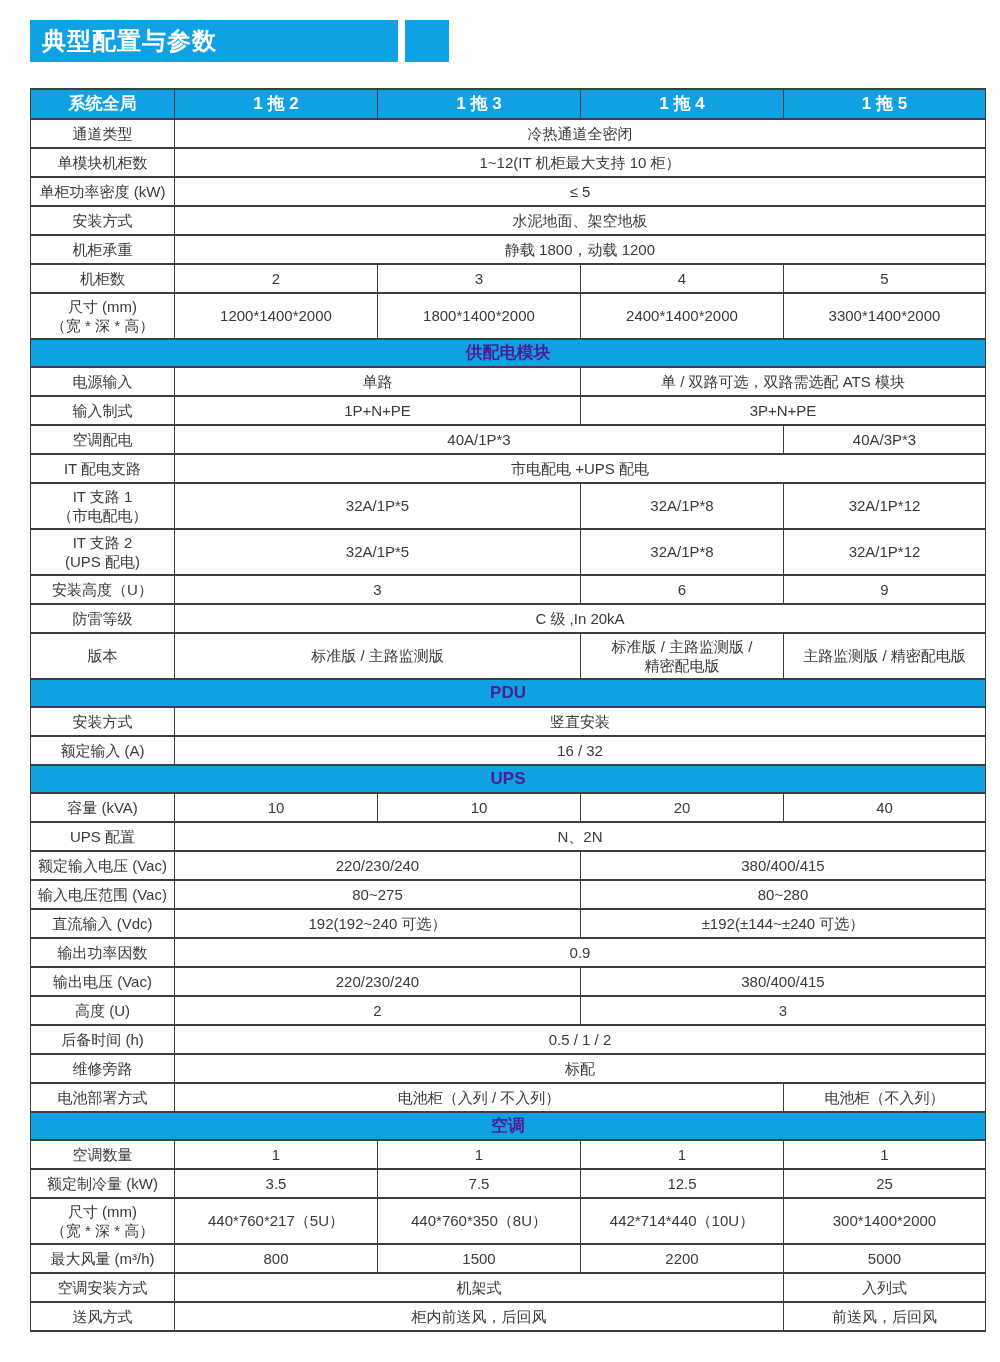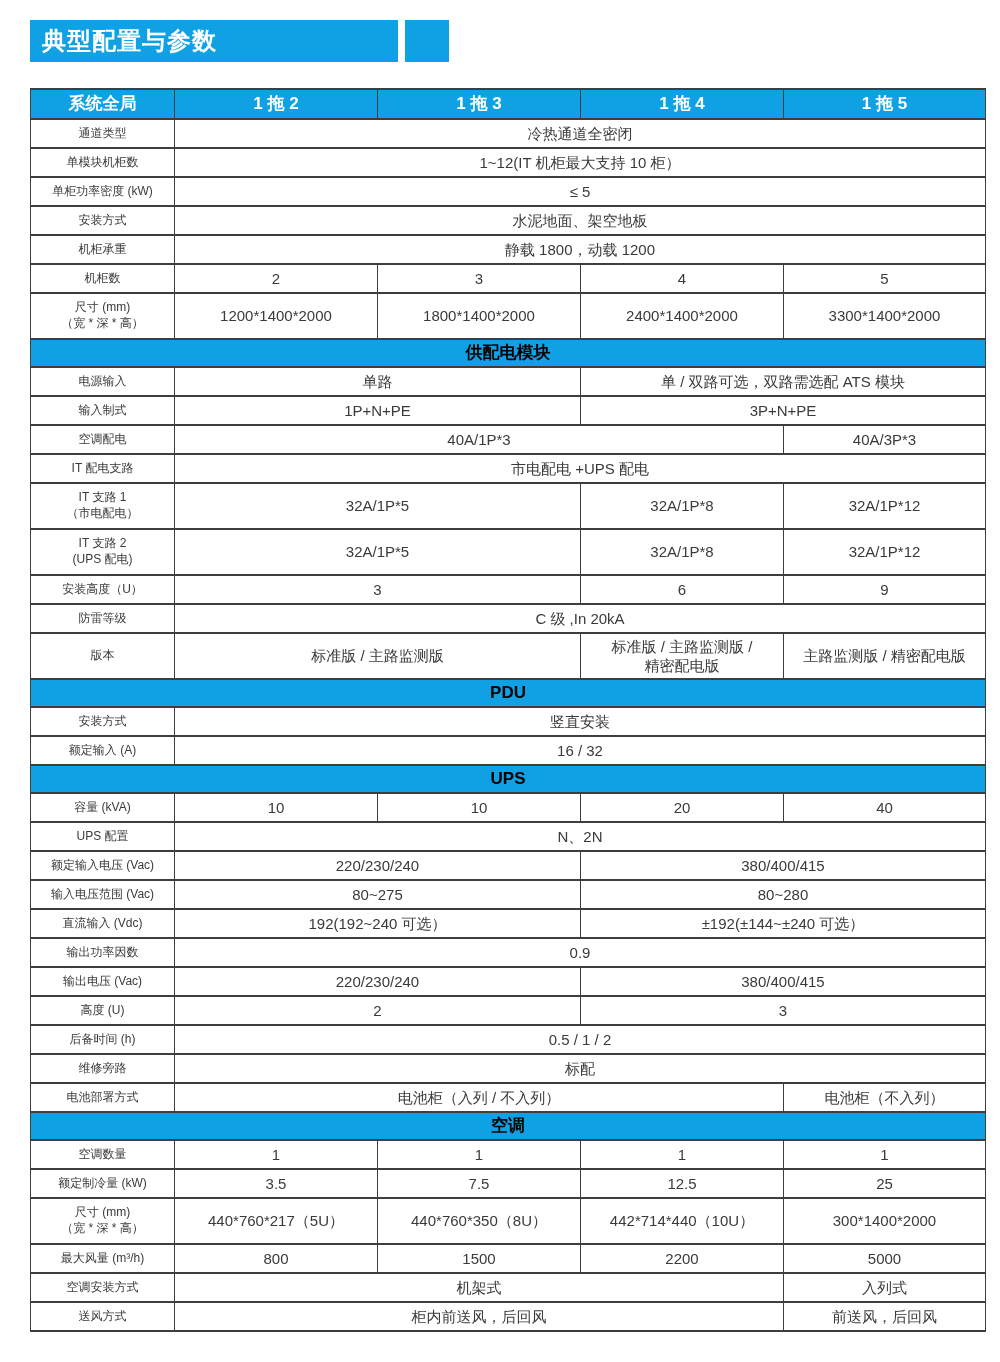--- a/index.html
+++ b/index.html
@@ -34,23 +34,23 @@
     white-space:pre-line;line-height:1.3;
   }
   .spec-table thead tr{height:30px;}
   .spec-table th.col-head{
     background:var(--accent);color:#ffffff;font-weight:bold;font-size:17px;
   }
   .spec-table tr.data{height:29px;}
   .spec-table tr.tall{height:46px;}
   .spec-table tr.section-row{height:28px;}
   .spec-table td.section{
-    background:var(--accent);color:#000000;font-weight:bold;font-size:17px;
-  }
-  .spec-table td.label-cell{font-size:12px;}
+    background:var(--accent);color:#4c1d95;font-weight:bold;font-size:17px;
+  }
+  .spec-table td.label-cell{font-size:15px;}
   .spec-table td.value-cell{font-size:15px;}
 </style>
 </head>
 <body>
 
 <div class="title-bar">典型配置与参数</div>
 <div class="title-square"></div>
 
 <table class="spec-table">
   <colgroup>

